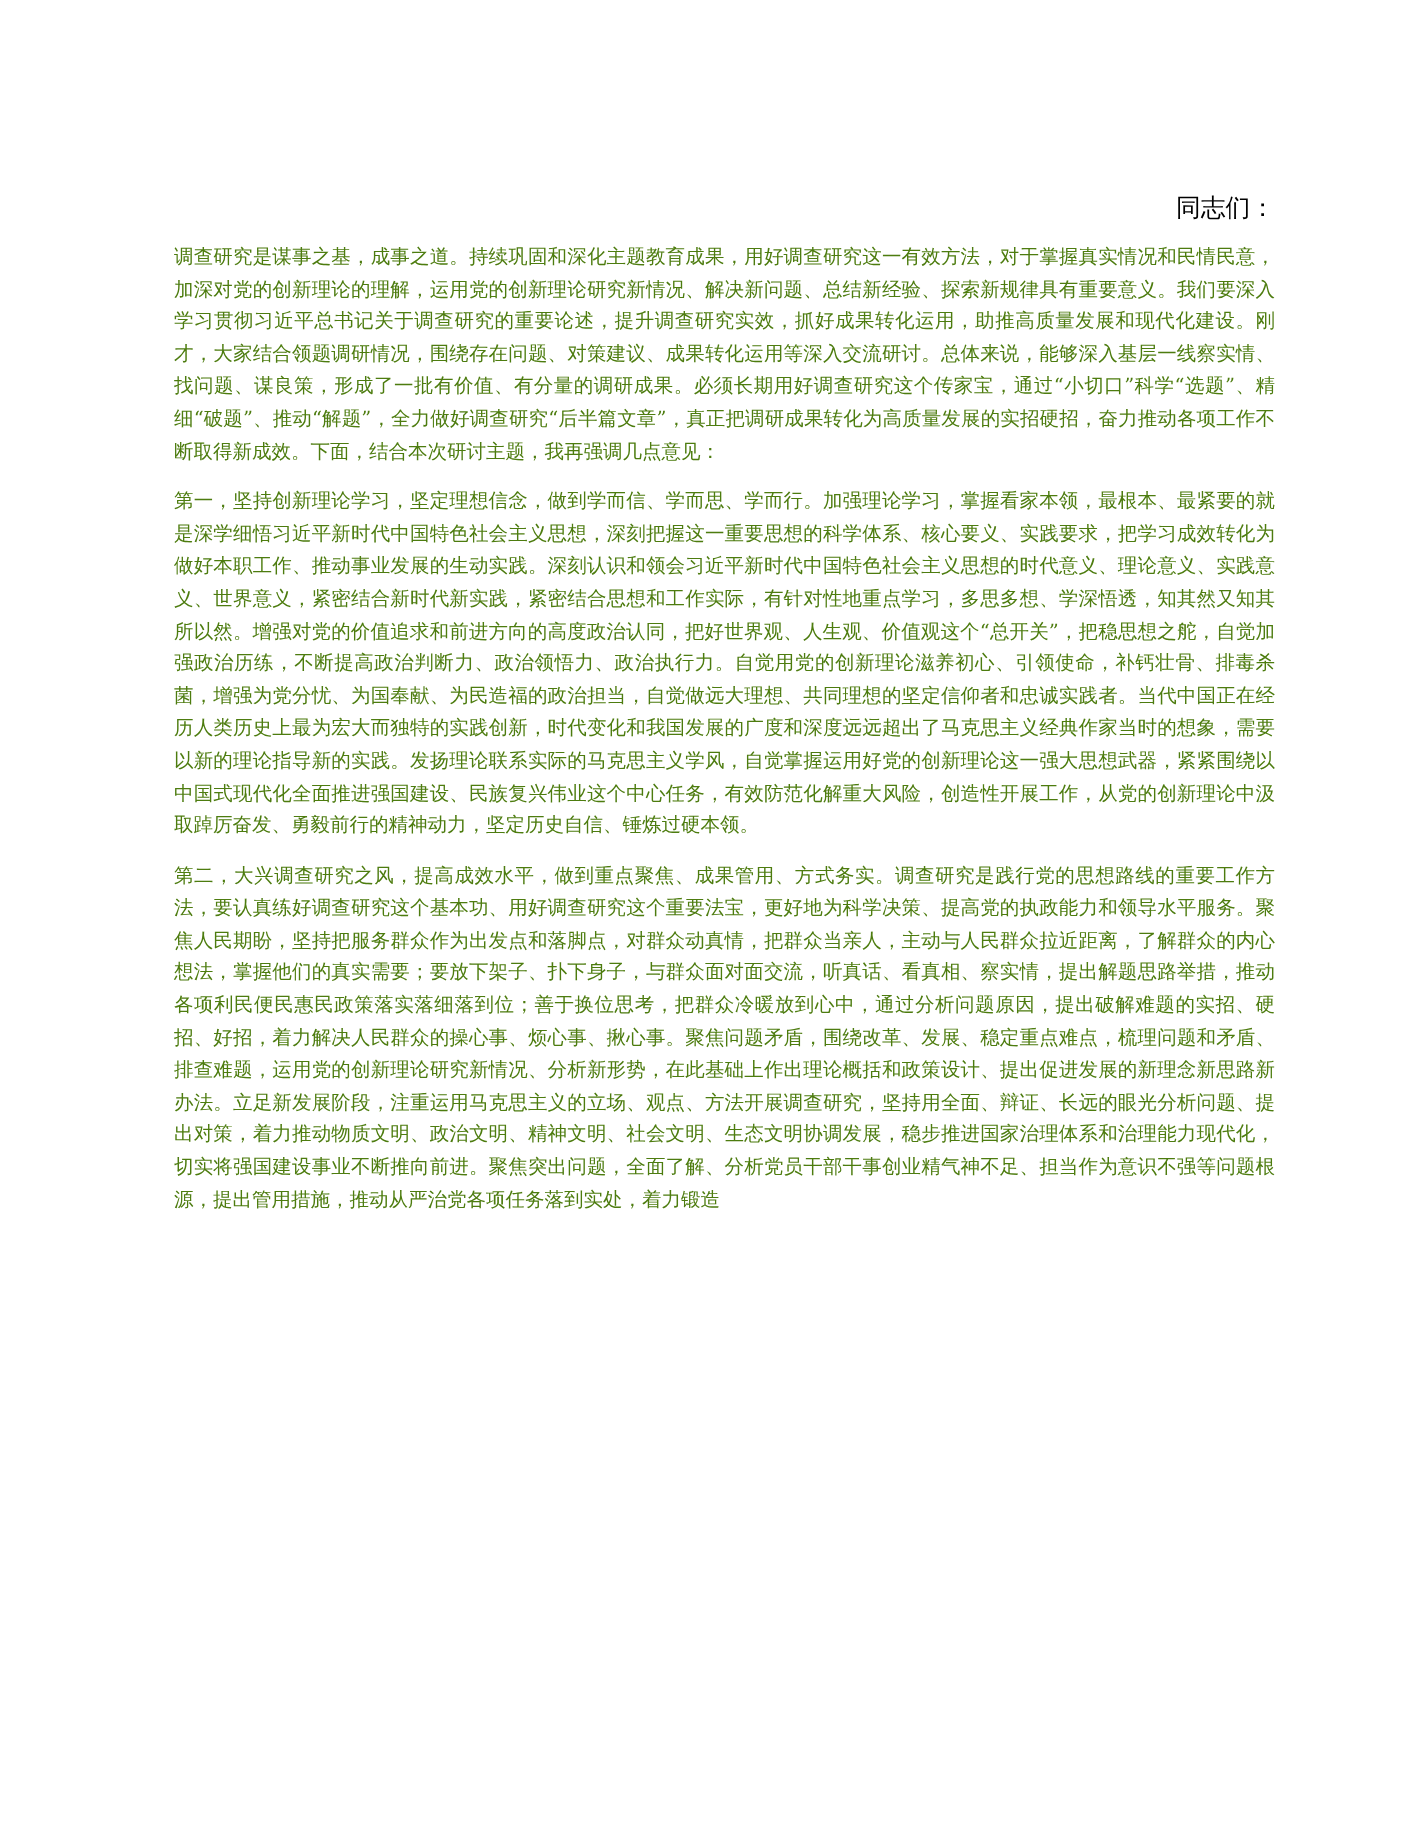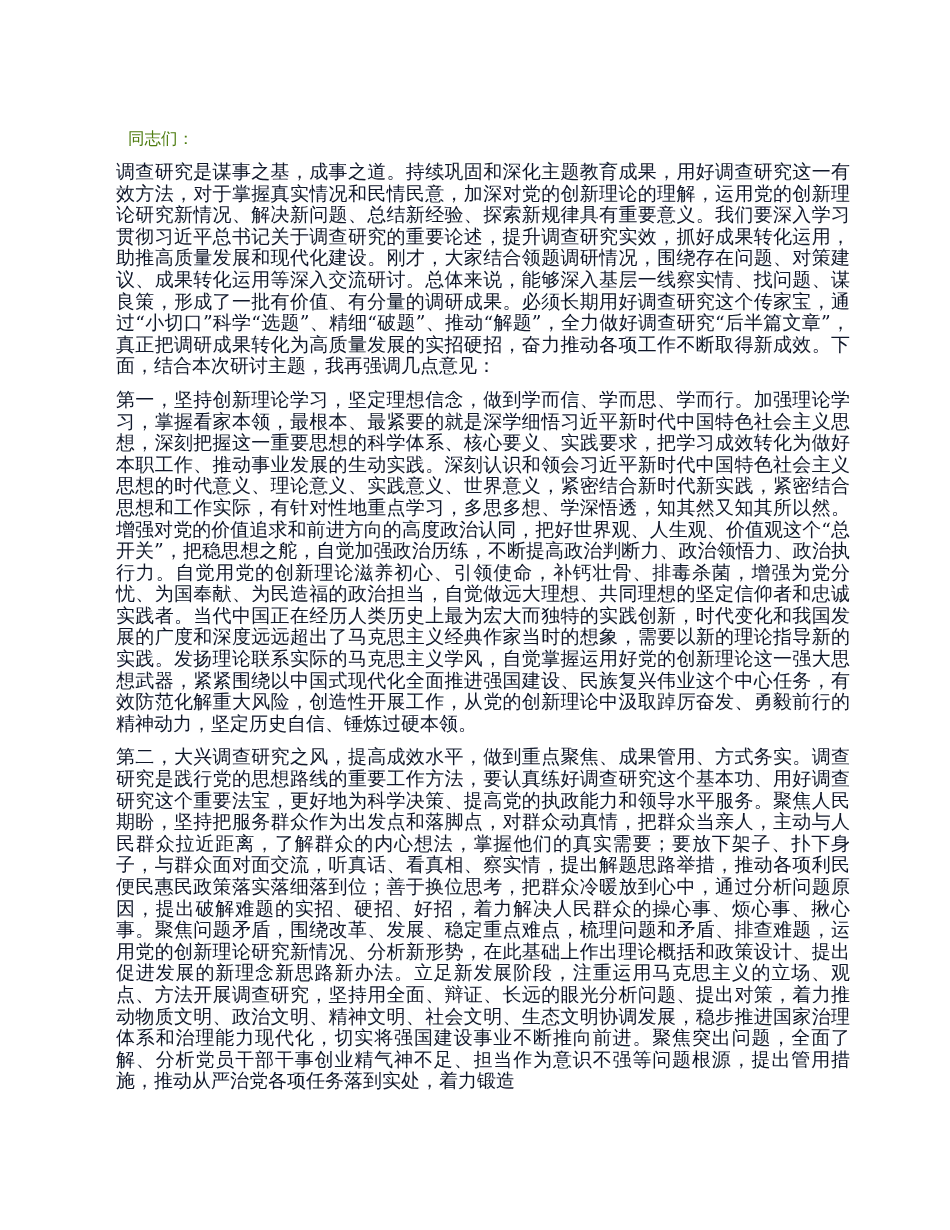--- a/index.html
+++ b/index.html
@@ -16,30 +16,31 @@
     font-weight: bold;
     font-size: 16px;
     line-height: 22px;
     margin: 0 0 12px 0;
     letter-spacing: 0.2px;
     color: #111;
   }
   .greeting {
     font-size: 16.5px;
     line-height: 22px;
-    margin: 0 0 11px 12px;
-    color: #4d7c0f;
+    margin: 0 0 11px 0;
+    color: #000000;
+    text-align: right;
   }
   .para {
-    font-size: 19px;
+    font-size: 13px;
     line-height: 21.6px;
     margin: 0 0 12px 0;
     text-align: justify;
     text-justify: inter-character;
-    color: #0f172a;
+    color: #4d7c0f;
     word-break: break-all;
   }
 </style>
 </head>
 <body>
 
 <div class="page">
   <p class="greeting">同志们：</p>
   <p class="para">调查研究是谋事之基，成事之道。持续巩固和深化主题教育成果，用好调查研究这一有效方法，对于掌握真实情况和民情民意，加深对党的创新理论的理解，运用党的创新理论研究新情况、解决新问题、总结新经验、探索新规律具有重要意义。我们要深入学习贯彻习近平总书记关于调查研究的重要论述，提升调查研究实效，抓好成果转化运用，助推高质量发展和现代化建设。刚才，大家结合领题调研情况，围绕存在问题、对策建议、成果转化运用等深入交流研讨。总体来说，能够深入基层一线察实情、找问题、谋良策，形成了一批有价值、有分量的调研成果。必须长期用好调查研究这个传家宝，通过“小切口”科学“选题”、精细“破题”、推动“解题”，全力做好调查研究“后半篇文章”，真正把调研成果转化为高质量发展的实招硬招，奋力推动各项工作不断取得新成效。下面，结合本次研讨主题，我再强调几点意见：</p>
   <p class="para">第一，坚持创新理论学习，坚定理想信念，做到学而信、学而思、学而行。加强理论学习，掌握看家本领，最根本、最紧要的就是深学细悟习近平新时代中国特色社会主义思想，深刻把握这一重要思想的科学体系、核心要义、实践要求，把学习成效转化为做好本职工作、推动事业发展的生动实践。深刻认识和领会习近平新时代中国特色社会主义思想的时代意义、理论意义、实践意义、世界意义，紧密结合新时代新实践，紧密结合思想和工作实际，有针对性地重点学习，多思多想、学深悟透，知其然又知其所以然。增强对党的价值追求和前进方向的高度政治认同，把好世界观、人生观、价值观这个“总开关”，把稳思想之舵，自觉加强政治历练，不断提高政治判断力、政治领悟力、政治执行力。自觉用党的创新理论滋养初心、引领使命，补钙壮骨、排毒杀菌，增强为党分忧、为国奉献、为民造福的政治担当，自觉做远大理想、共同理想的坚定信仰者和忠诚实践者。当代中国正在经历人类历史上最为宏大而独特的实践创新，时代变化和我国发展的广度和深度远远超出了马克思主义经典作家当时的想象，需要以新的理论指导新的实践。发扬理论联系实际的马克思主义学风，自觉掌握运用好党的创新理论这一强大思想武器，紧紧围绕以中国式现代化全面推进强国建设、民族复兴伟业这个中心任务，有效防范化解重大风险，创造性开展工作，从党的创新理论中汲取踔厉奋发、勇毅前行的精神动力，坚定历史自信、锤炼过硬本领。</p>

